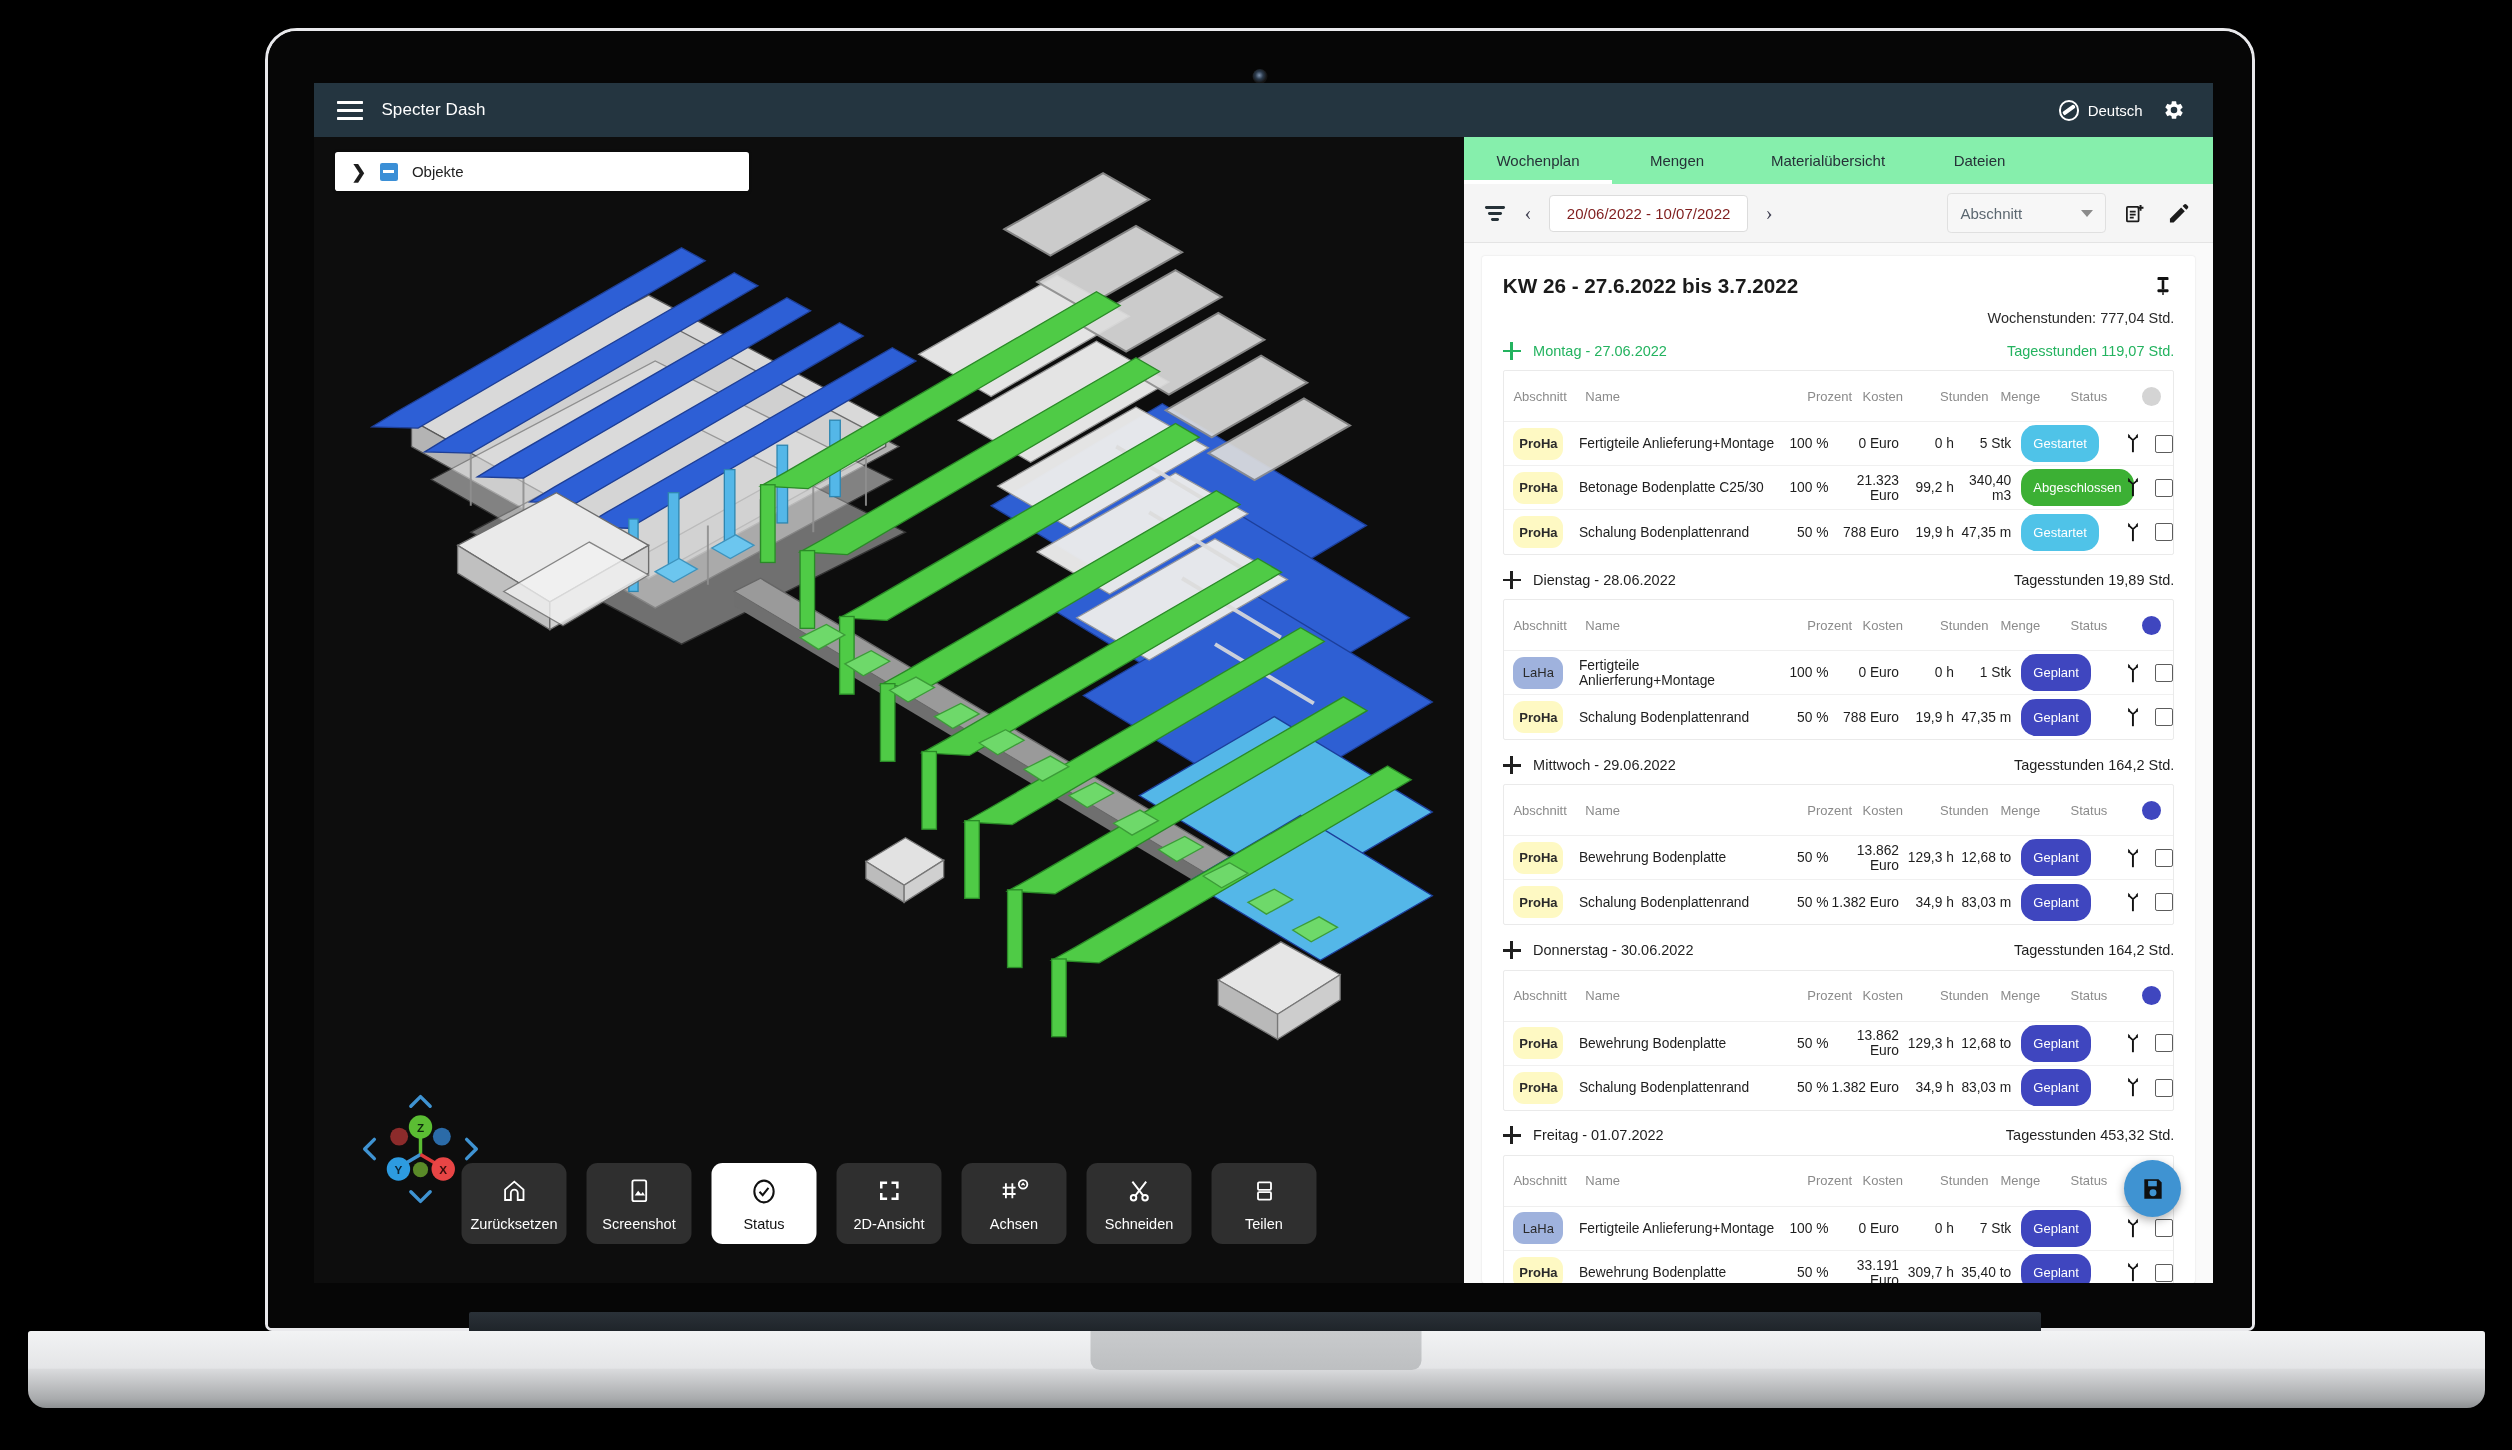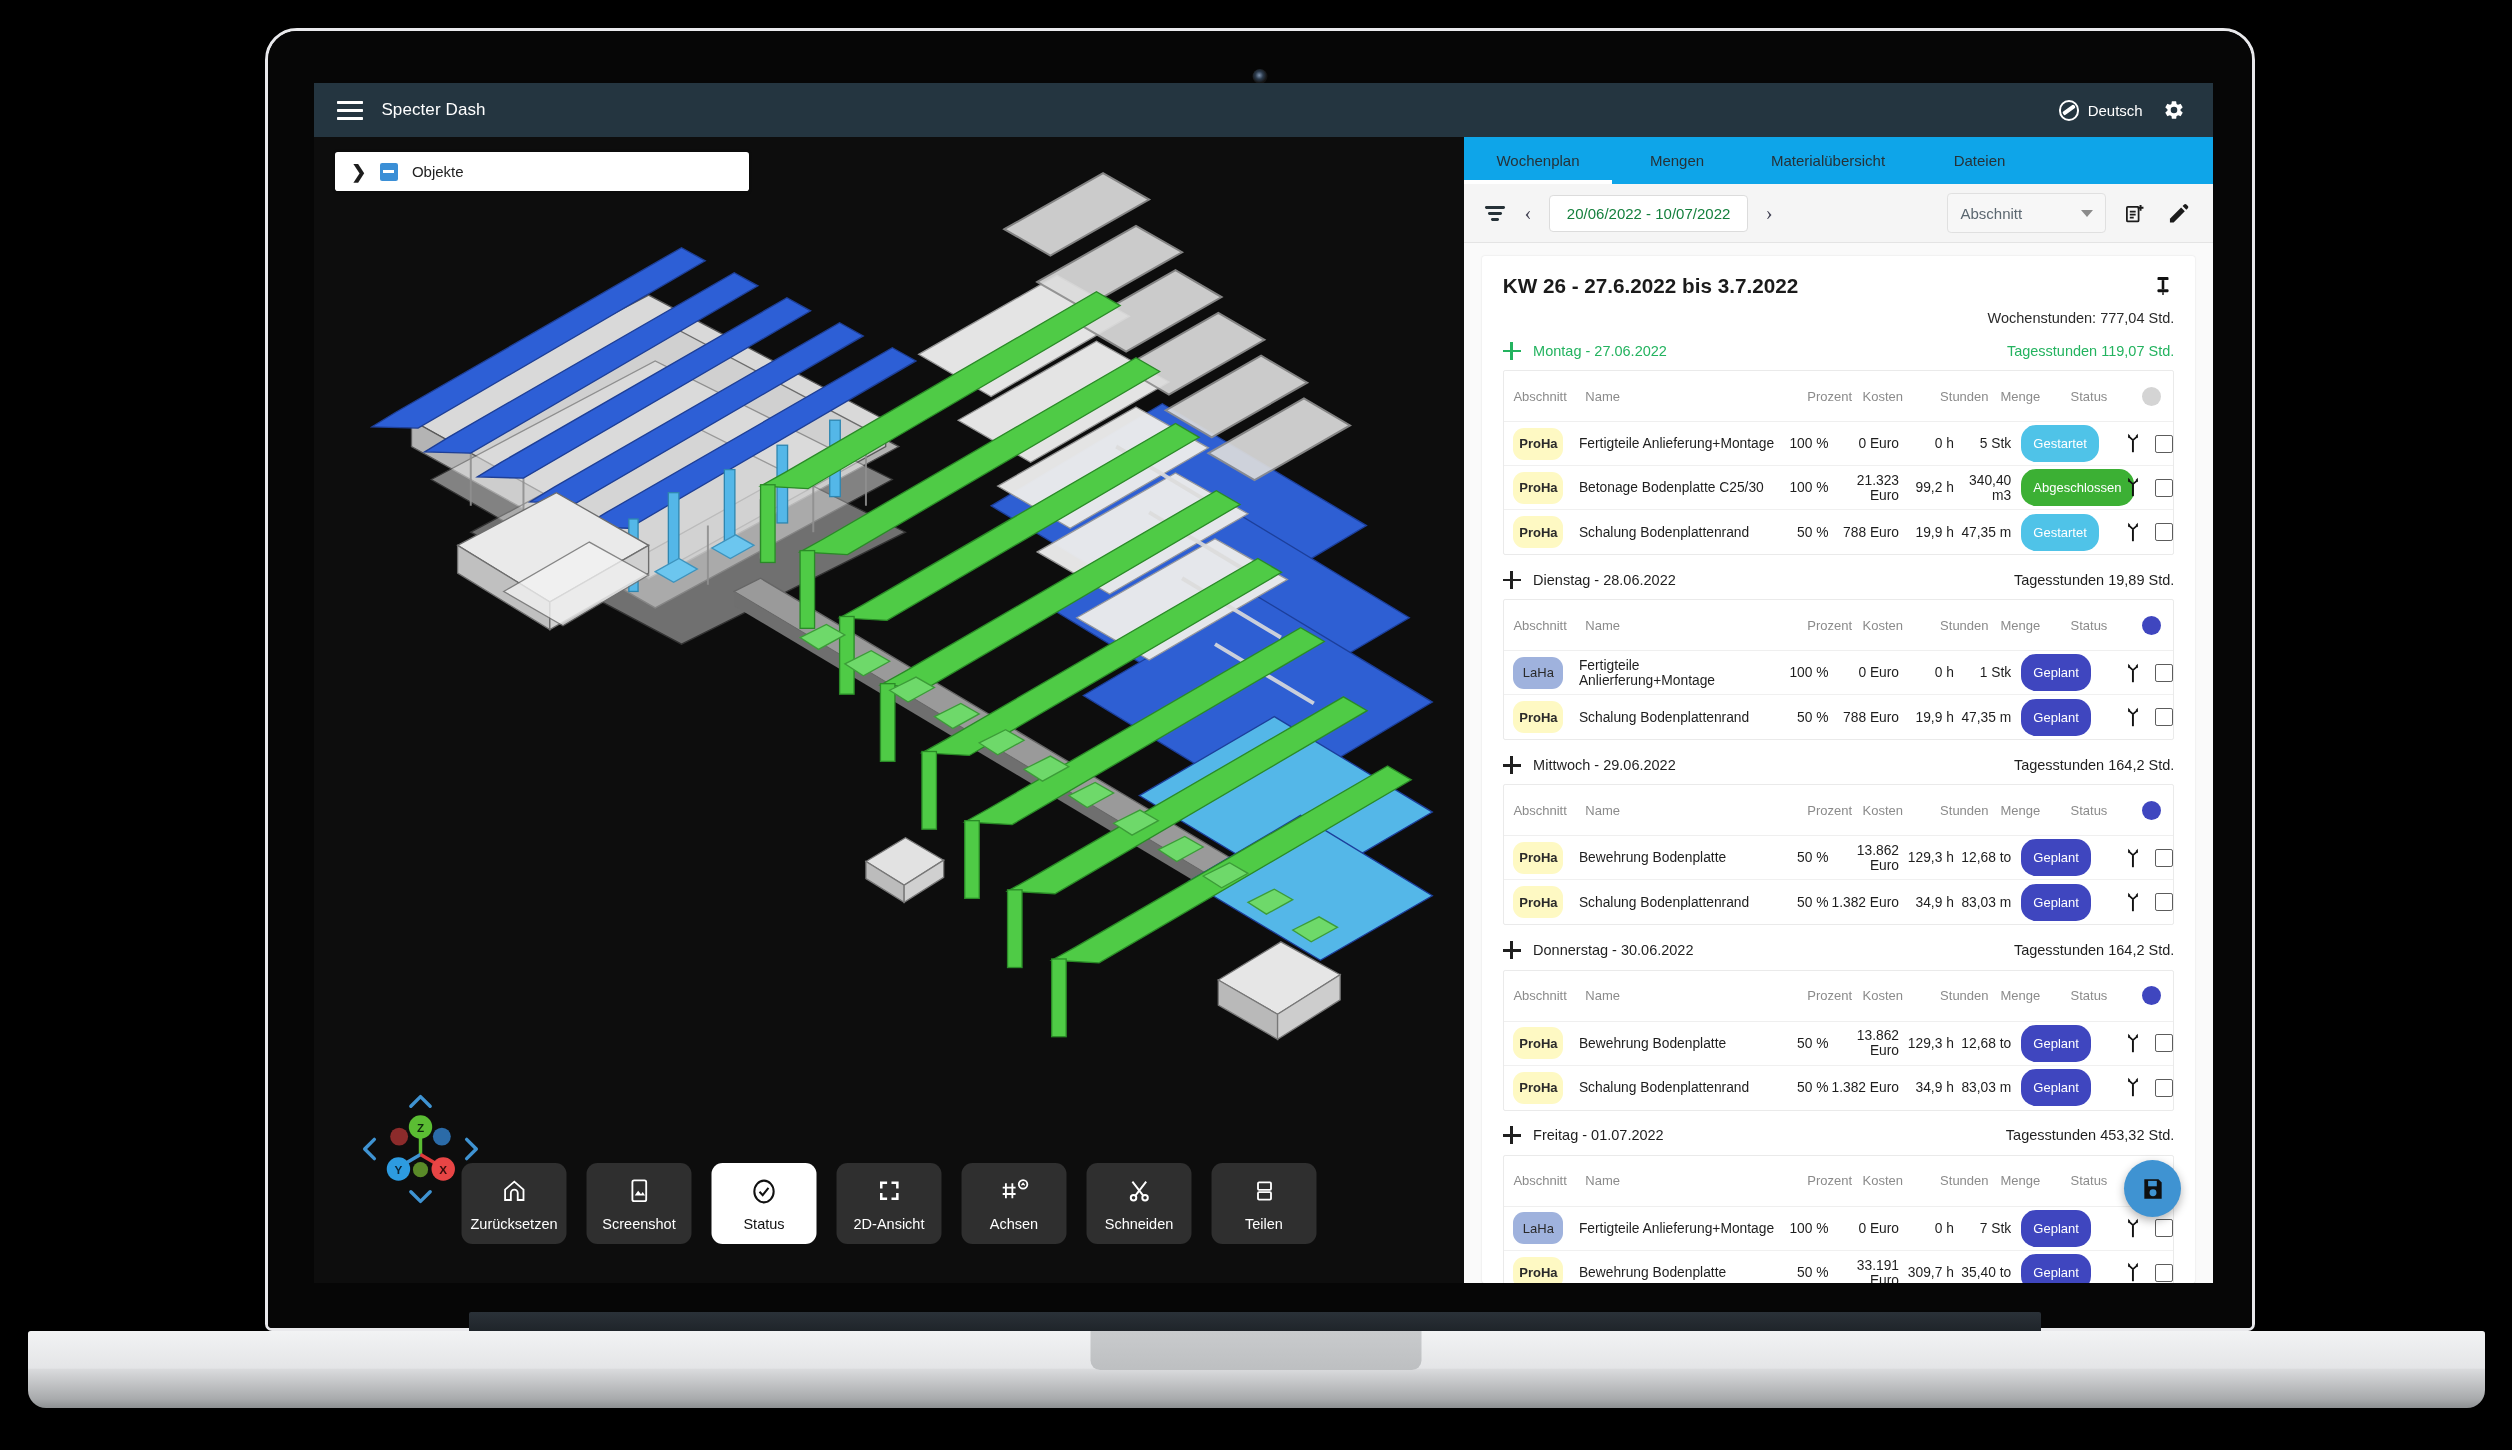--- a/index.html
+++ b/index.html
@@ -108,41 +108,41 @@
     display: flex; flex-direction: column; align-items: center; justify-content: center;
     gap: 9.7px; color: #fff; cursor: pointer;
   }
   .tool.active { background: #fff; color: #111; }
   .tool .ticon { height: 30px; display: flex; align-items: center; justify-content: center; }
   .tool .ticon svg { display:block; }
   .tool .tlabel { font-size: 14.5px; }
 
   
   #panel { width: 749px; flex: 0 0 749px; background: #fafafa; display: flex; flex-direction: column; min-height: 0; position: relative; }
-  #tabs { height: 47px; background: #0ea5e9; display: flex; align-items: stretch; flex: 0 0 47px; }
+  #tabs { height: 47px; background: #86efac; display: flex; align-items: stretch; flex: 0 0 47px; }
   .tab { display: flex; align-items: center; padding: 0 0 0 0; font-size: 15px; color: #263238; cursor: pointer; position: relative; justify-content: center; }
   .tab.active:after { content:''; position:absolute; left:0; right:0; bottom:0; height:4.1px; background:#fff; }
   #tab-0 { width: 148px; }
   #tab-1 { width: 130px; }
   #tab-2 { width: 172px; }
   #tab-3 { width: 131px; }
 
   #controlbar {
     height: 59px; flex: 0 0 59px; background: #f5f5f5; display: flex; align-items: center;
     padding: 0 19.3px; gap: 13.8px; border-bottom: 0.7px solid #e4e4e4;
   }
   .filter-icon { width: 23.4px; height: 20.7px; display:flex; flex-direction: column; align-items:center; justify-content:center; gap:3.4px; cursor:pointer;}
   .filter-icon i { display:block; background:#263238; height:2.8px; border-radius:1.4px;}
   .filter-icon i:nth-child(1){ width:20.7px;}
   .filter-icon i:nth-child(2){ width:13.8px;}
   .filter-icon i:nth-child(3){ width:7.6px;}
   .arrowbtn { font-size: 20.7px; color: #445; cursor: pointer; padding: 0 4.1px; font-family: "Liberation Serif", serif; }
   #daterange {
     border: 0.7px solid #dcdcdc; background: #fff; border-radius: 4.1px;
-    padding: 9px 16.5px; font-size: 15px; color: #15803d; cursor: pointer;
+    padding: 9px 16.5px; font-size: 15px; color: #7f1d1d; cursor: pointer;
   }
   #abschnitt-select {
     margin-left: auto; width: 159px; height: 40px; border: 0.7px solid #e0e0e0; background: #f7f7f7;
     border-radius: 4.1px; display: flex; align-items: center; padding: 0 12.4px; font-size: 15px; color: #5b6770; cursor: pointer;
   }
   .caret { margin-left: auto; width:0;height:0;border-left:6.2px solid transparent;border-right:6.2px solid transparent;border-top:7.6px solid #8b8b8b;}
   .cbtn { width: 30px; height: 30px; display:flex;align-items:center;justify-content:center;cursor:pointer;}
   .cbtn svg{display:block;}
 
   

